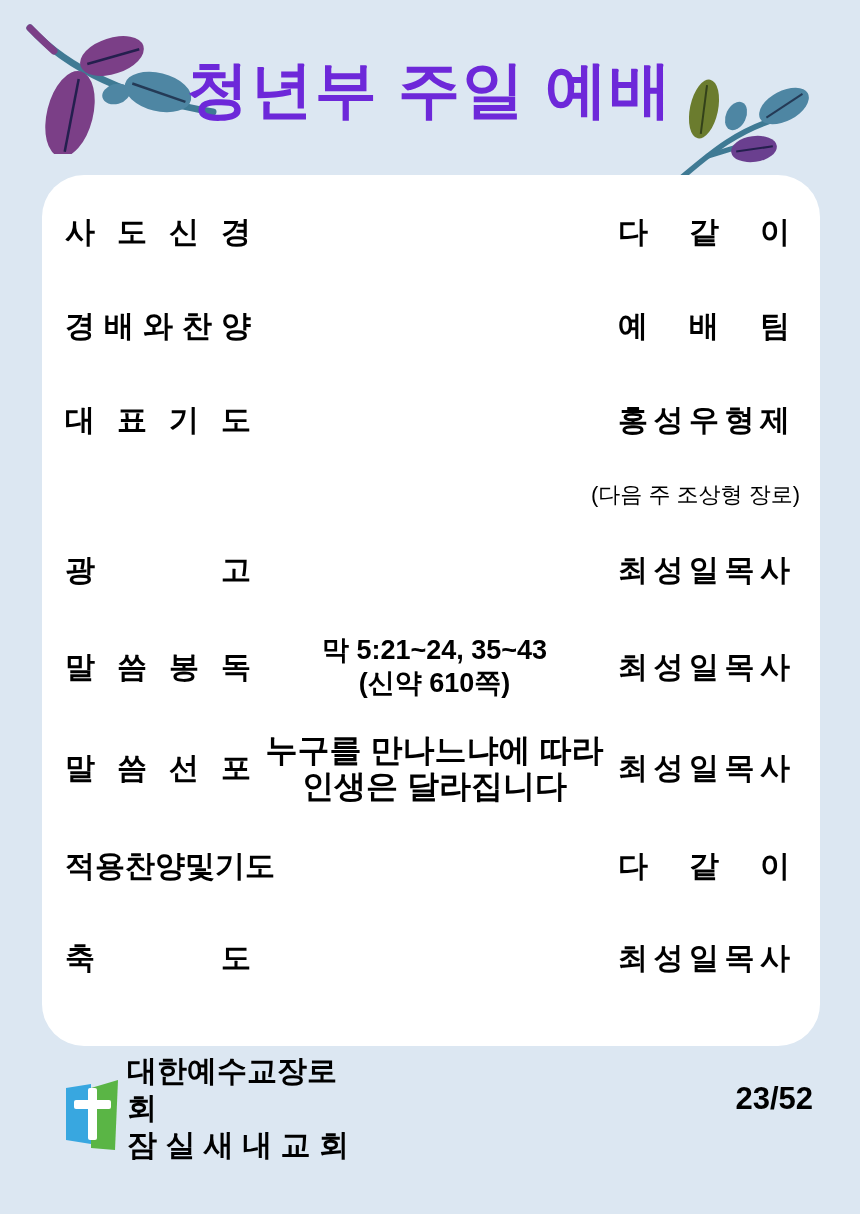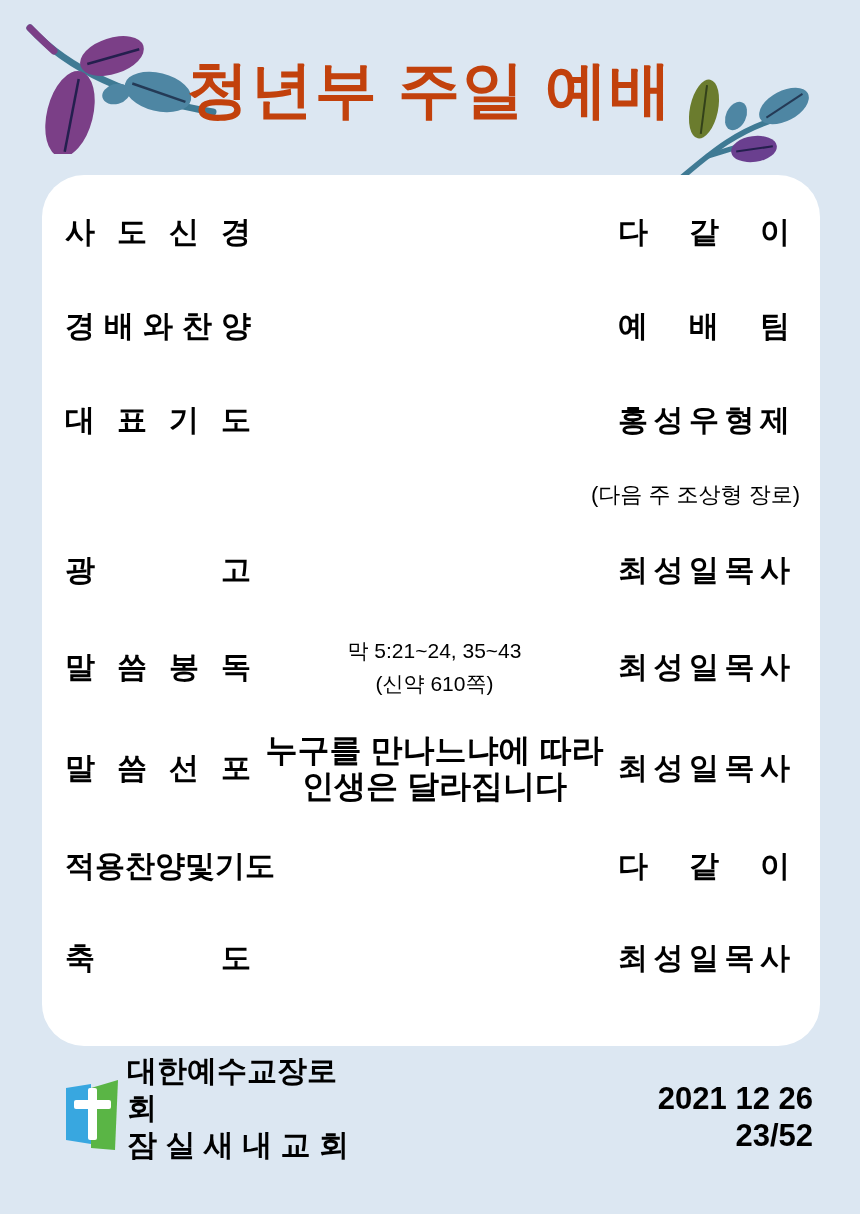--- a/index.html
+++ b/index.html
@@ -12,39 +12,39 @@
     overflow:hidden;
   }
   .deco { position:absolute; pointer-events:none; }
   .deco-left  { left:8px;  top:14px;  }
   .deco-right { left:662px; top:76px; }
 
   .page-title {
     position:absolute; top:48px; left:0; width:100%;
     text-align:center;
     font-size:62px; font-weight:bold; letter-spacing:2px;
-    color:#c2410c;
+    color:#6d28d9;
   }
 
   .card {
     position:absolute; left:42px; top:175px;
     width:778px; height:871px;
     background:#ffffff; border-radius:42px;
   }
   .row {
     position:absolute; left:23px; right:30px;
     display:flex; align-items:center;
     font-size:30px; font-weight:bold; height:44px;
   }
   .row.tall { height:80px; }
   .item  { width:186px; }
   .by    { width:172px; margin-left:auto; }
   .spread { display:flex; justify-content:space-between; }
   .detail {
-    flex:1; text-align:center; font-size:21px; font-weight:normal;
+    flex:1; text-align:center; font-size:27px; font-weight:bold;
     line-height:33px; margin:0 14px;
   }
   .detail.bold { font-weight:bold; font-size:32px; line-height:36px; }
   .note-row {
     position:absolute; right:20px; top:305px;
     font-size:22px; font-weight:normal; 
   }
 
   .footer-logo { position:absolute; left:64px; top:1076px; }
   .footer-church {
@@ -250,15 +250,14 @@
       <span>잠</span>
       <span>실</span>
       <span>새</span>
       <span>내</span>
       <span>교</span>
       <span>회</span>
     </div>
 </div>
 
 <div class="footer-meta">
-  <div>2021 12 26</div>
   <div>23/52</div>
 </div>
 
 </body></html>

